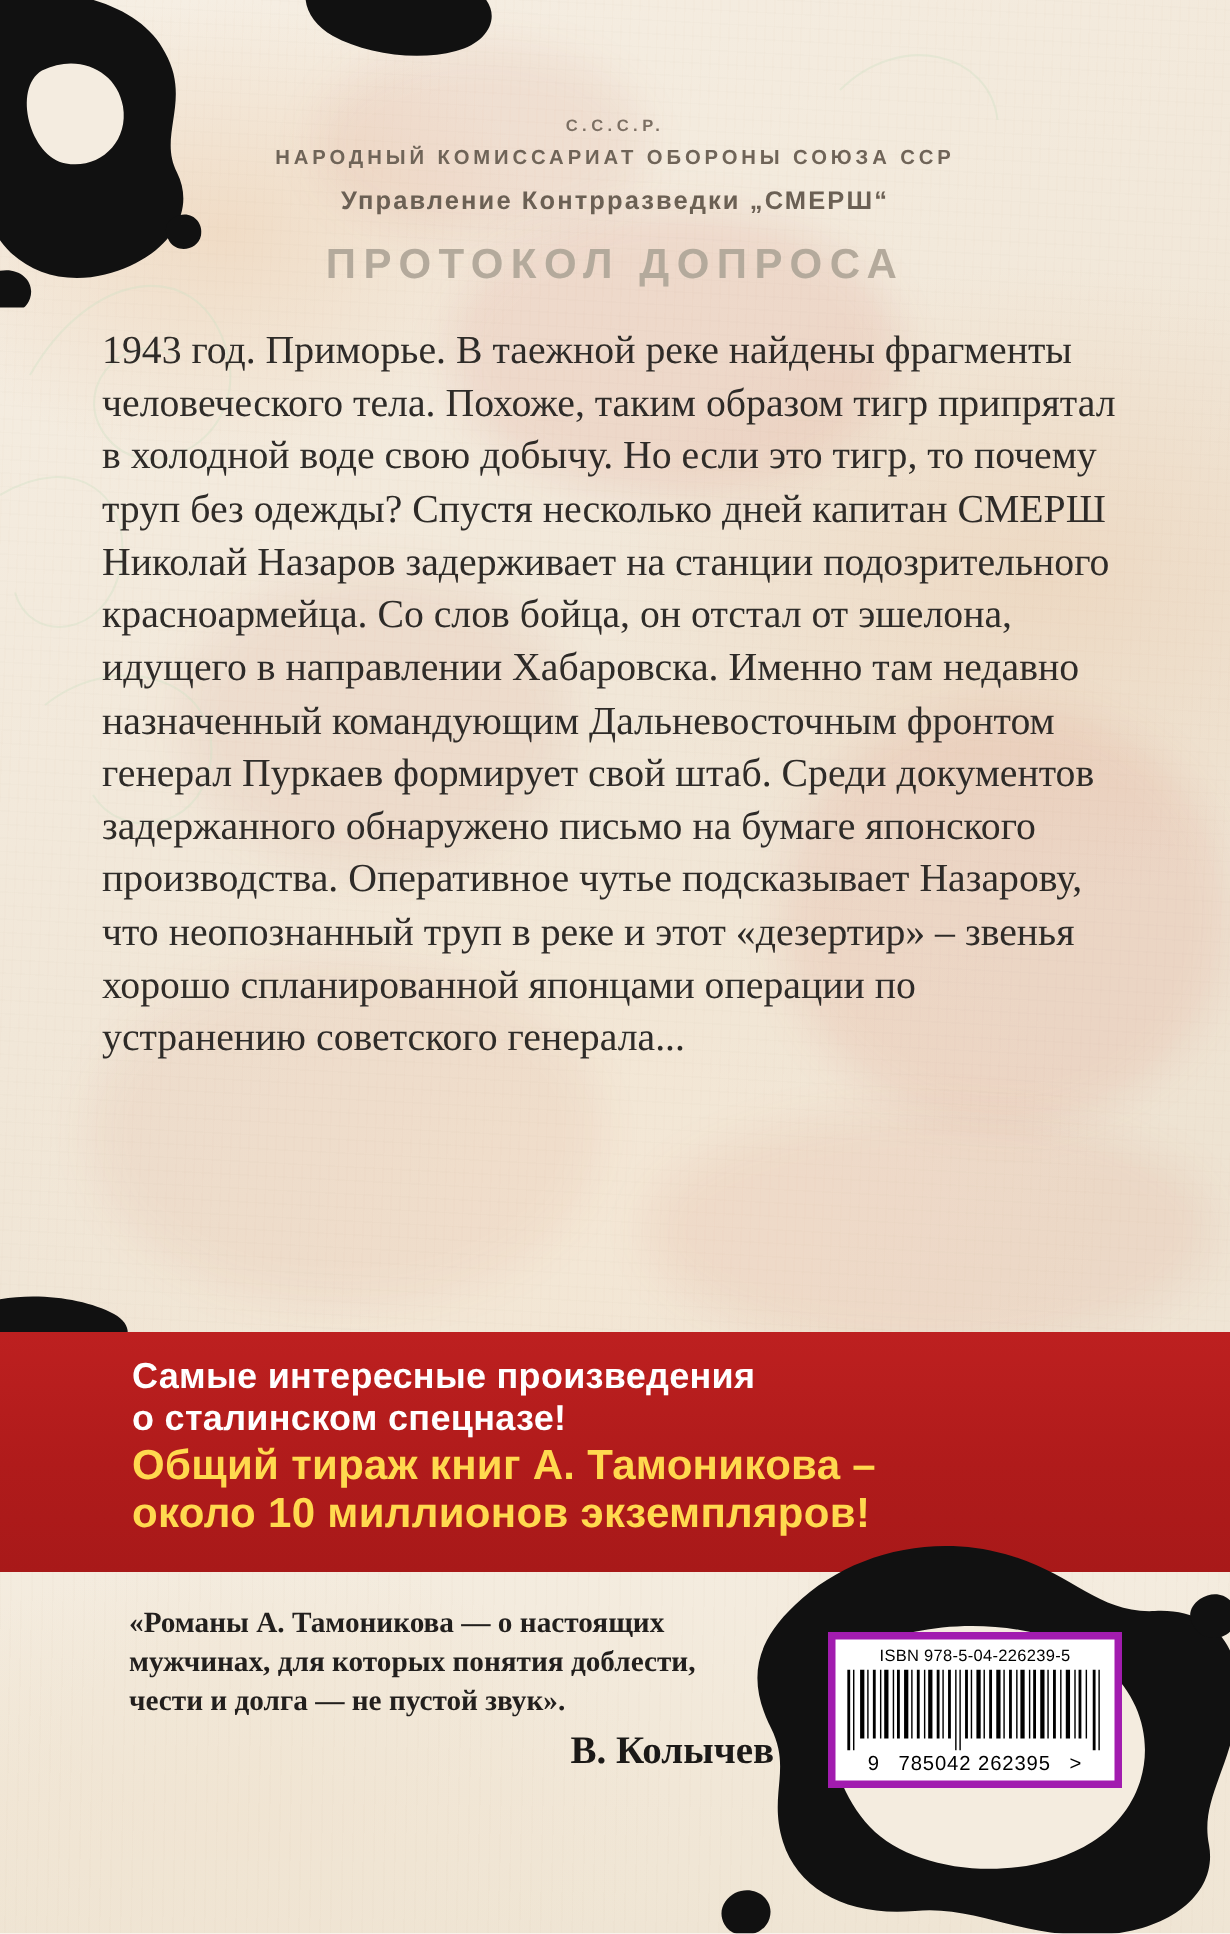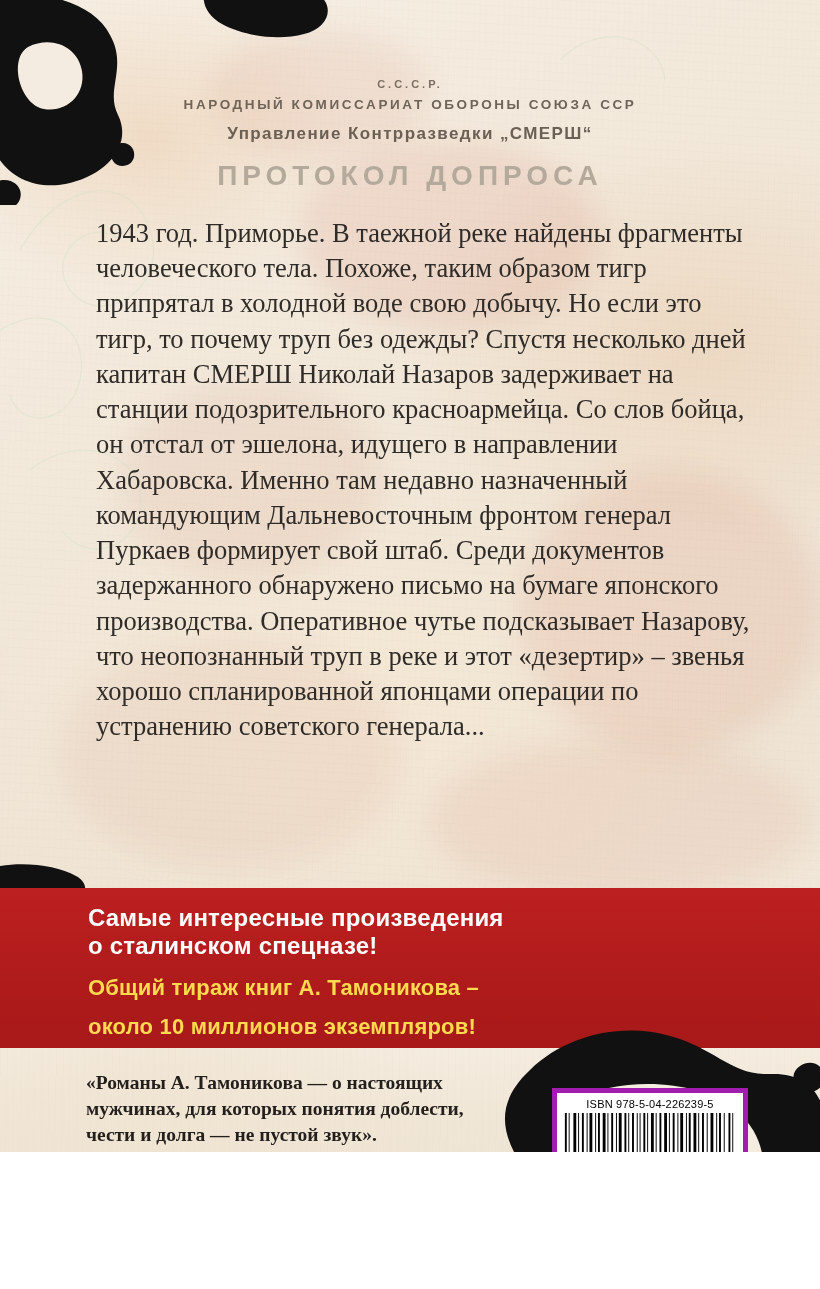--- a/index.html
+++ b/index.html
@@ -6,21 +6,21 @@
     margin: 0;
     padding: 0;
     background: #ffffff;
   }
   body {
     font-family: "Liberation Sans", sans-serif;
   }
   .page {
     position: relative;
     width: 820px;
-    height: 1152px;
+    height: 1289px;
     overflow: hidden;
     background: #f3ece0;
   }
 
   
   .paper {
     position: absolute;
     inset: 0;
     background:
       radial-gradient(ellipse 300px 220px at 18% 12%, rgba(236,206,176,0.55), rgba(236,206,176,0) 70%),
@@ -98,21 +98,21 @@
     font-size: 28px;
     letter-spacing: 5px;
     font-weight: 700;
     color: #b4aa9c;
     text-transform: uppercase;
   }
 
   
   .blurb {
     position: absolute;
-    left: 96px;
+    left: 68px;
     right: 70px;
     top: 216px;
     font-size: 26.5px;
     line-height: 1.33;
     color: #2e2b28;
     font-family: "Liberation Serif", serif;
     text-align: left;
   }
   .blurb p { margin: 0; }
 
@@ -131,24 +131,23 @@
   }
   .rb-white {
     color: #ffffff;
     font-size: 24px;
     font-weight: 700;
     line-height: 1.18;
     letter-spacing: 0.2px;
   }
   .rb-yellow {
     color: #ffd94f;
-    font-size: 22px;
+    font-size: 28px;
     font-weight: 700;
     line-height: 1.16;
-    margin-top: 14px;
     letter-spacing: 0.2px;
   }
 
   
   .bottom {
     position: absolute;
     left: 0;
     right: 0;
     top: 1048px;
     bottom: 0;

